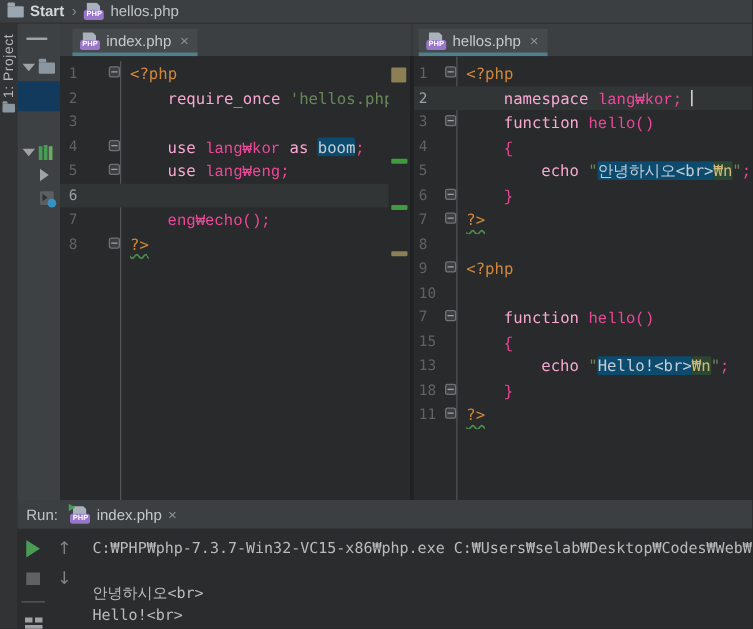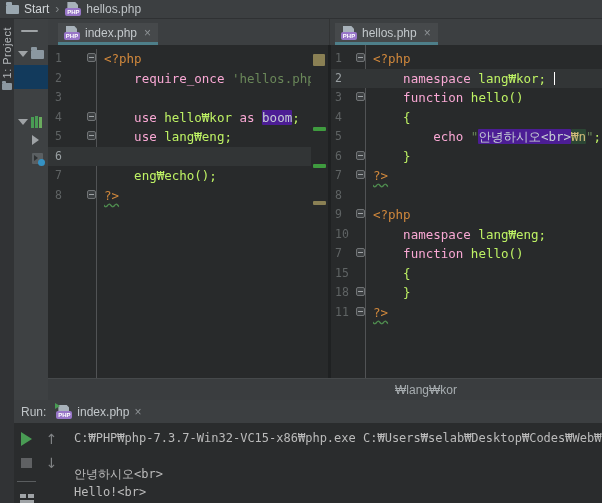--- a/index.html
+++ b/index.html
@@ -4,21 +4,21 @@
 <style>
   * { margin:0; padding:0; box-sizing:border-box; }
   html,body { width:602px; height:503px; overflow:hidden; background:#2b2b2b;
     font-family:"Liberation Sans", sans-serif; }
   #app { position:relative; width:602px; height:503px; background:#2b2b2b; color:#bbbbbb; }
 
   
   .topbar { position:absolute; left:0; top:0; width:602px; height:19px; background:#3c3f41;
     border-bottom:1px solid #2f3133; display:flex; align-items:center; gap:5px; padding-left:6px;
     font-size:12px; color:#bfc4c7; }
-  .crumb-strong { font-weight:normal; color:#d2d6d9; }
+  .crumb-strong { font-weight:bold; color:#d2d6d9; }
   .crumb-sep { color:#83878a; font-size:12px; margin:0 1px; }
 
   
   .folder-ico { position:relative; width:13px; height:9px; background:#9aa7b0; border-radius:1px; display:inline-block; }
   .folder-ico:before { content:""; position:absolute; left:0; top:-3px; width:6px; height:3px; background:#9aa7b0; border-radius:1px 1px 0 0; }
   .folder-ico.dim { background:#8b97a0; } .folder-ico.dim:before { background:#8b97a0; }
 
   
   .php-ico { position:relative; width:16px; height:14px; display:inline-block; flex:none; }
   .php-ico .page { position:absolute; left:2px; top:0; width:11px; height:7px; background:#a8b2ba;
@@ -79,27 +79,27 @@
   .pane.right .ln { width:22px; padding-left:4px; }
   .code-row.current .ln { color:#9aa0a3; }
   .fold-cell { flex:none; width:20px; position:relative; }
   .fold-line { position:absolute; top:0; bottom:0; width:1px; background:#515355; }
   .pane.left .fold-line { left:48px; }
   .pane.right .fold-line { left:34px; }
   .fold-marker { position:absolute; left:3px; top:4px; width:9px; height:9px; background:#3c3f41;
     border:1px solid #707375; border-radius:2px; }
   .fold-marker:after { content:""; position:absolute; left:1px; top:3px; width:5px; height:1px; background:#9fa3a6; }
   .code-text { white-space:pre; }
-  .c-txt { color:#bef264; }
+  .c-txt { color:#ec4899;font-family:Liberation Mono, monospace; }
   .c-kw  { color:#f9a8d4; }
   .c-str { color:#6a8759; }
   .c-tag { color:#d1883c; }
   .c-tagwarn { color:#d1883c; text-decoration:underline; text-decoration-style:wavy;
     text-decoration-color:#4f8f4f; text-underline-offset:3px; }
-  .c-hl  { color:#c5cdd4; background:#4c1d95; border-radius:1px; }
+  .c-hl  { color:#c5cdd4; background:#0c4a6e; border-radius:1px; }
   .c-esc { color:#d0ba7a; background:#2c4634; border-radius:1px; }
   .caret { display:inline-block; width:1px; height:13px; background:#ffffff; vertical-align:-2px; }
 
   .stripe { flex:none; width:17px; position:relative; background:#282a2b; }
   .stripe .status-square { position:absolute; left:2px; top:5px; width:12px; height:12px; background:#8a8054; border-radius:1px; }
   .stripe .mark { position:absolute; left:2px; width:13px; height:4px; border-radius:1px; }
   .mark.green { background:#3f9b3f; }
   .mark.tan { background:#8a8054; }
 
   .bottom-crumbs { height:22px; flex:none; background:#3a3d3f; border-top:1px solid #46494b;
@@ -219,21 +219,21 @@
               <div class="code-row">
                 <span class="ln">3</span>
                 <span class="fold-cell"></span>
                 <span class="code-text"></span>
               </div>
               <div class="code-row">
                 <span class="ln">4</span>
                 <span class="fold-cell">
                   <span class="fold-marker"></span>
                 </span>
-                <span class="code-text"><span class="c-txt">    </span><span class="c-kw">use</span><span class="c-txt"> hello₩kor </span><span class="c-kw">as</span><span class="c-txt"> </span><span class="c-hl">boom</span><span class="c-txt">;</span></span>
+                <span class="code-text"><span class="c-txt">    </span><span class="c-kw">use</span><span class="c-txt"> lang₩kor </span><span class="c-kw">as</span><span class="c-txt"> </span><span class="c-hl">boom</span><span class="c-txt">;</span></span>
               </div>
               <div class="code-row">
                 <span class="ln">5</span>
                 <span class="fold-cell">
                   <span class="fold-marker"></span>
                 </span>
                 <span class="code-text"><span class="c-txt">    </span><span class="c-kw">use</span><span class="c-txt"> lang₩eng;</span></span>
               </div>
               <div class="code-row current">
                 <span class="ln">6</span>
@@ -315,55 +315,56 @@
             <div class="code-row">
               <span class="ln">9</span>
               <span class="fold-cell">
                 <span class="fold-marker"></span>
               </span>
               <span class="code-text"><span class="c-tag">&lt;?php</span></span>
             </div>
             <div class="code-row">
               <span class="ln">10</span>
               <span class="fold-cell"></span>
-              <span class="code-text"><span class="c-txt">    </span><span class="c-kw">namespace</span><span class="c-txt"> lang₩eng;</span></span>
             </div>
             <div class="code-row">
               <span class="ln">7</span>
               <span class="fold-cell">
                 <span class="fold-marker"></span>
               </span>
               <span class="code-text"><span class="c-txt">    </span><span class="c-kw">function</span><span class="c-txt"> hello()</span></span>
             </div>
             <div class="code-row">
               <span class="ln">15</span>
               <span class="fold-cell"></span>
               <span class="code-text"><span class="c-txt">    {</span></span>
             </div>
             <div class="code-row">
+              <span class="ln">13</span>
+              <span class="fold-cell"></span>
+              <span class="code-text"><span class="c-txt">        </span><span class="c-kw">echo</span><span class="c-txt"> </span><span class="c-str">"</span><span class="c-hl">Hello!&lt;br&gt;</span><span class="c-esc">₩n</span><span class="c-str">"</span><span class="c-txt">;</span></span>
+            </div>
+            <div class="code-row">
               <span class="ln">18</span>
               <span class="fold-cell">
                 <span class="fold-marker"></span>
               </span>
               <span class="code-text"><span class="c-txt">    }</span></span>
             </div>
             <div class="code-row">
               <span class="ln">11</span>
               <span class="fold-cell">
                 <span class="fold-marker"></span>
               </span>
               <span class="code-text"><span class="c-tagwarn">?&gt;</span></span>
             </div>
           </div>
       </div>
     </div>
 
-    <div class="bottom-crumbs">
-      <span class="crumb-item">₩lang₩kor</span>
-    </div>
   </div>
 
   <div class="run-panel">
     <div class="run-header">
       <span>Run:</span>
       <div class="run-tab">
         <span class="php-ico run-overlay">
             <span class="page"></span>
             <span class="badge">PHP</span>
           </span>

